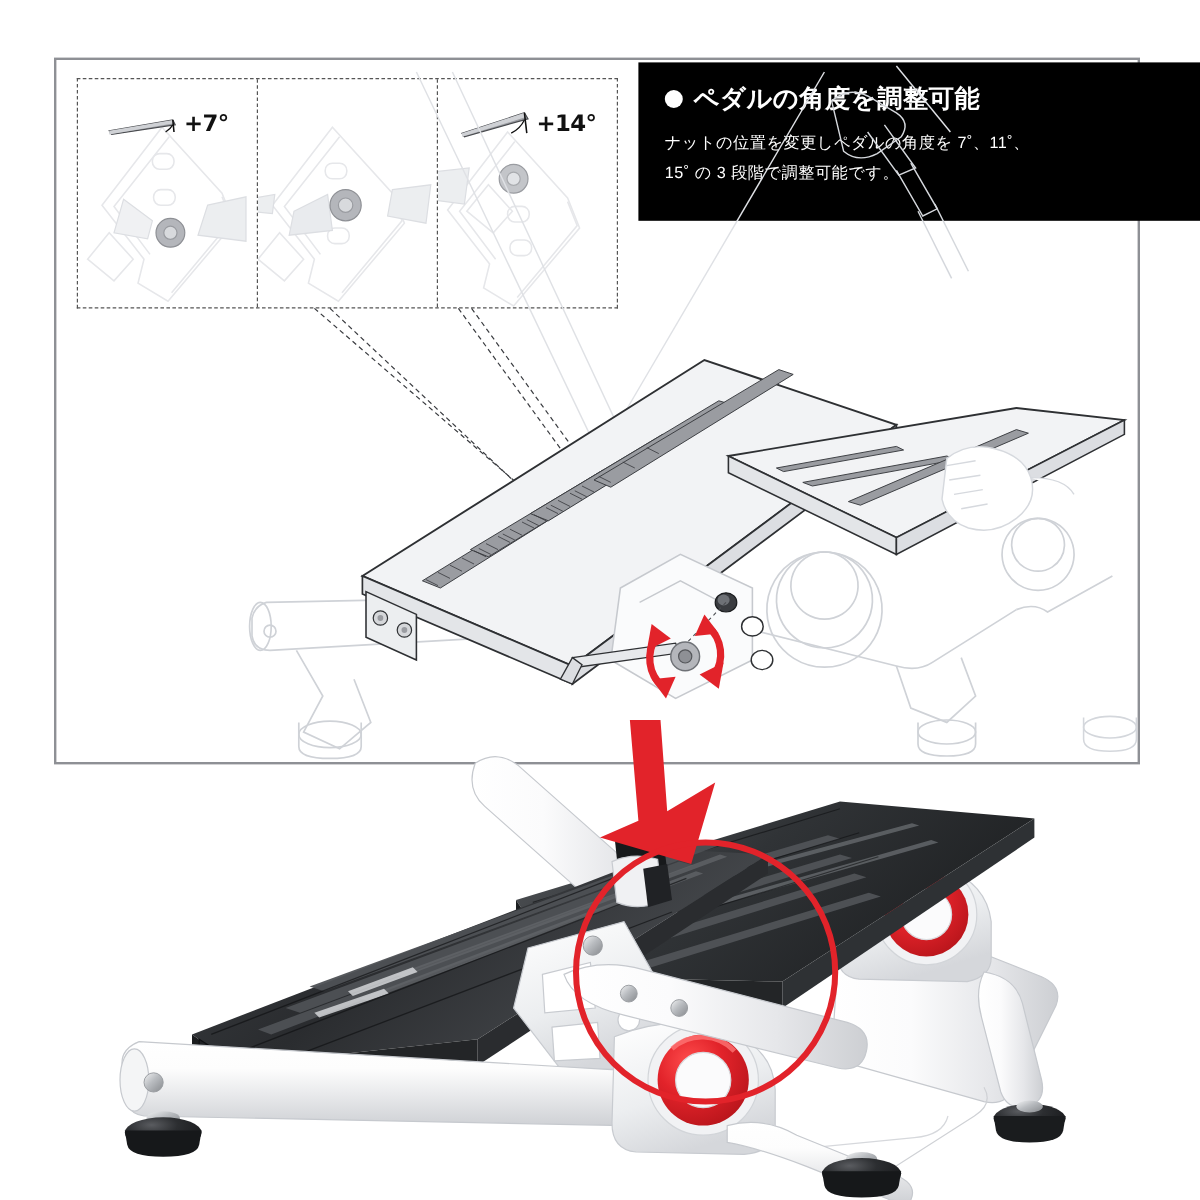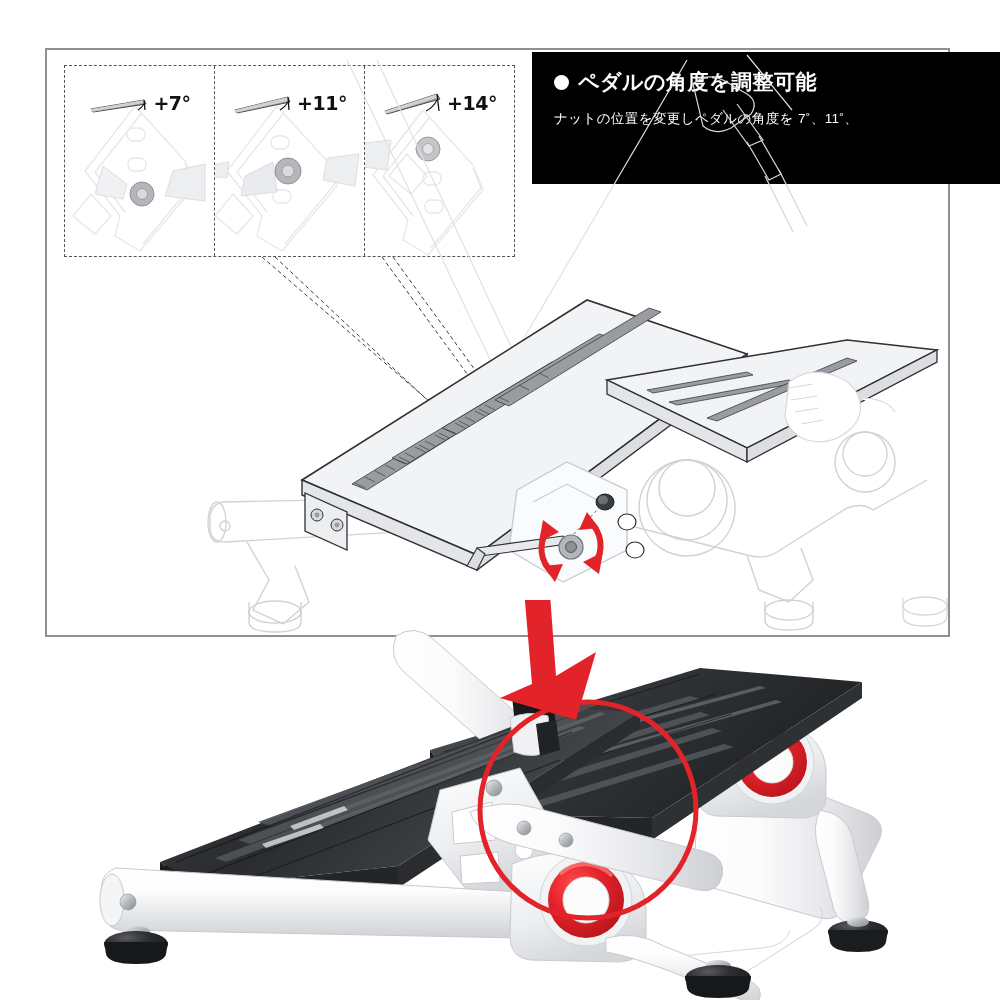--- a/index.html
+++ b/index.html
@@ -86,29 +86,20 @@
             <path d="M0 150 L18 128 L38 150 L22 168 Z"></path>
           </g>
           <path d="M30 110 L58 96 L62 126 L26 130 Z" fill="#e9ebee" stroke="#dcdee2" stroke-width="1"></path>
           <path d="M112 92 L144 88 L140 120 L108 114 Z" fill="#eceef0" stroke="#dcdee2" stroke-width="1"></path>
           <path d="M-8 100 L14 96 L12 112 L-8 110 Z" fill="#eceef0" stroke="#dcdee2" stroke-width="1"></path>
           <g>
             <circle cx="73" cy="105" r="13" fill="#b4b6bb" stroke="#8e9095" stroke-width="1"></circle>
             <circle cx="73" cy="105" r="6" fill="#d8dadd" stroke="#9a9ca1" stroke-width="1"></circle>
           </g>
         </svg>
-      </div>
-      <div class="angle-head">
-        <svg class="wedge-ico" width="62" height="22" viewBox="0 0 62 22">
-          <polygon points="3,18 56,5 58,10 5,21" fill="#9a9ca1" stroke="#4a4c50" stroke-width="1"></polygon>
-          <polygon points="3,18 56,5 56,9 3,21" fill="#cfd1d5"></polygon>
-          <path d="M56 5 L57 18" stroke="#111" stroke-width="1.3" fill="none"></path>
-          <path d="M48 18 A20 20 0 0 0 56 10" stroke="#111" stroke-width="1.1" fill="none"></path>
-        </svg>
-        <span class="angle-label">+11°</span>
       </div>
     </div>
 
     <div class="angle-cell">
       <div class="ghost-art">
         <svg width="150" height="190" viewBox="0 0 150 190">
           <g fill="none" stroke="#e6e7ea" stroke-width="1.3">
             <path d="M58 44 L8 109 L43 154 L38 174 L63 189 L118 124 L108 99 Z"></path>
             <path d="M64 52 L18 110 L48 150"></path>
             <path d="M108 102 L116 122 L66 182"></path>
@@ -135,20 +126,21 @@
     </div>
   </div>
 
   <div id="headline-box">
     <div id="headline-title">
       <span class="bullet-dot"></span>
       <span>ペダルの角度を調整可能</span>
     </div>
     <div id="headline-body">
       <div>ナットの位置を変更しペダルの角度を 7˚、11˚、</div>
+      <div>15˚ の 3 段階で調整可能です。</div>
     </div>
   </div>
 
   <svg class="abs" style="left:0;top:0" width="901" height="585" viewBox="0 0 901 585">
 
     <g stroke="#3a3c40" stroke-width="1" fill="none" stroke-dasharray="4 3">
       <path d="M215 207 L520 470"></path>
       <path d="M228 207 L508 470"></path>
       <path d="M335 207 L525 468"></path>
       <path d="M346 207 L534 466"></path>

